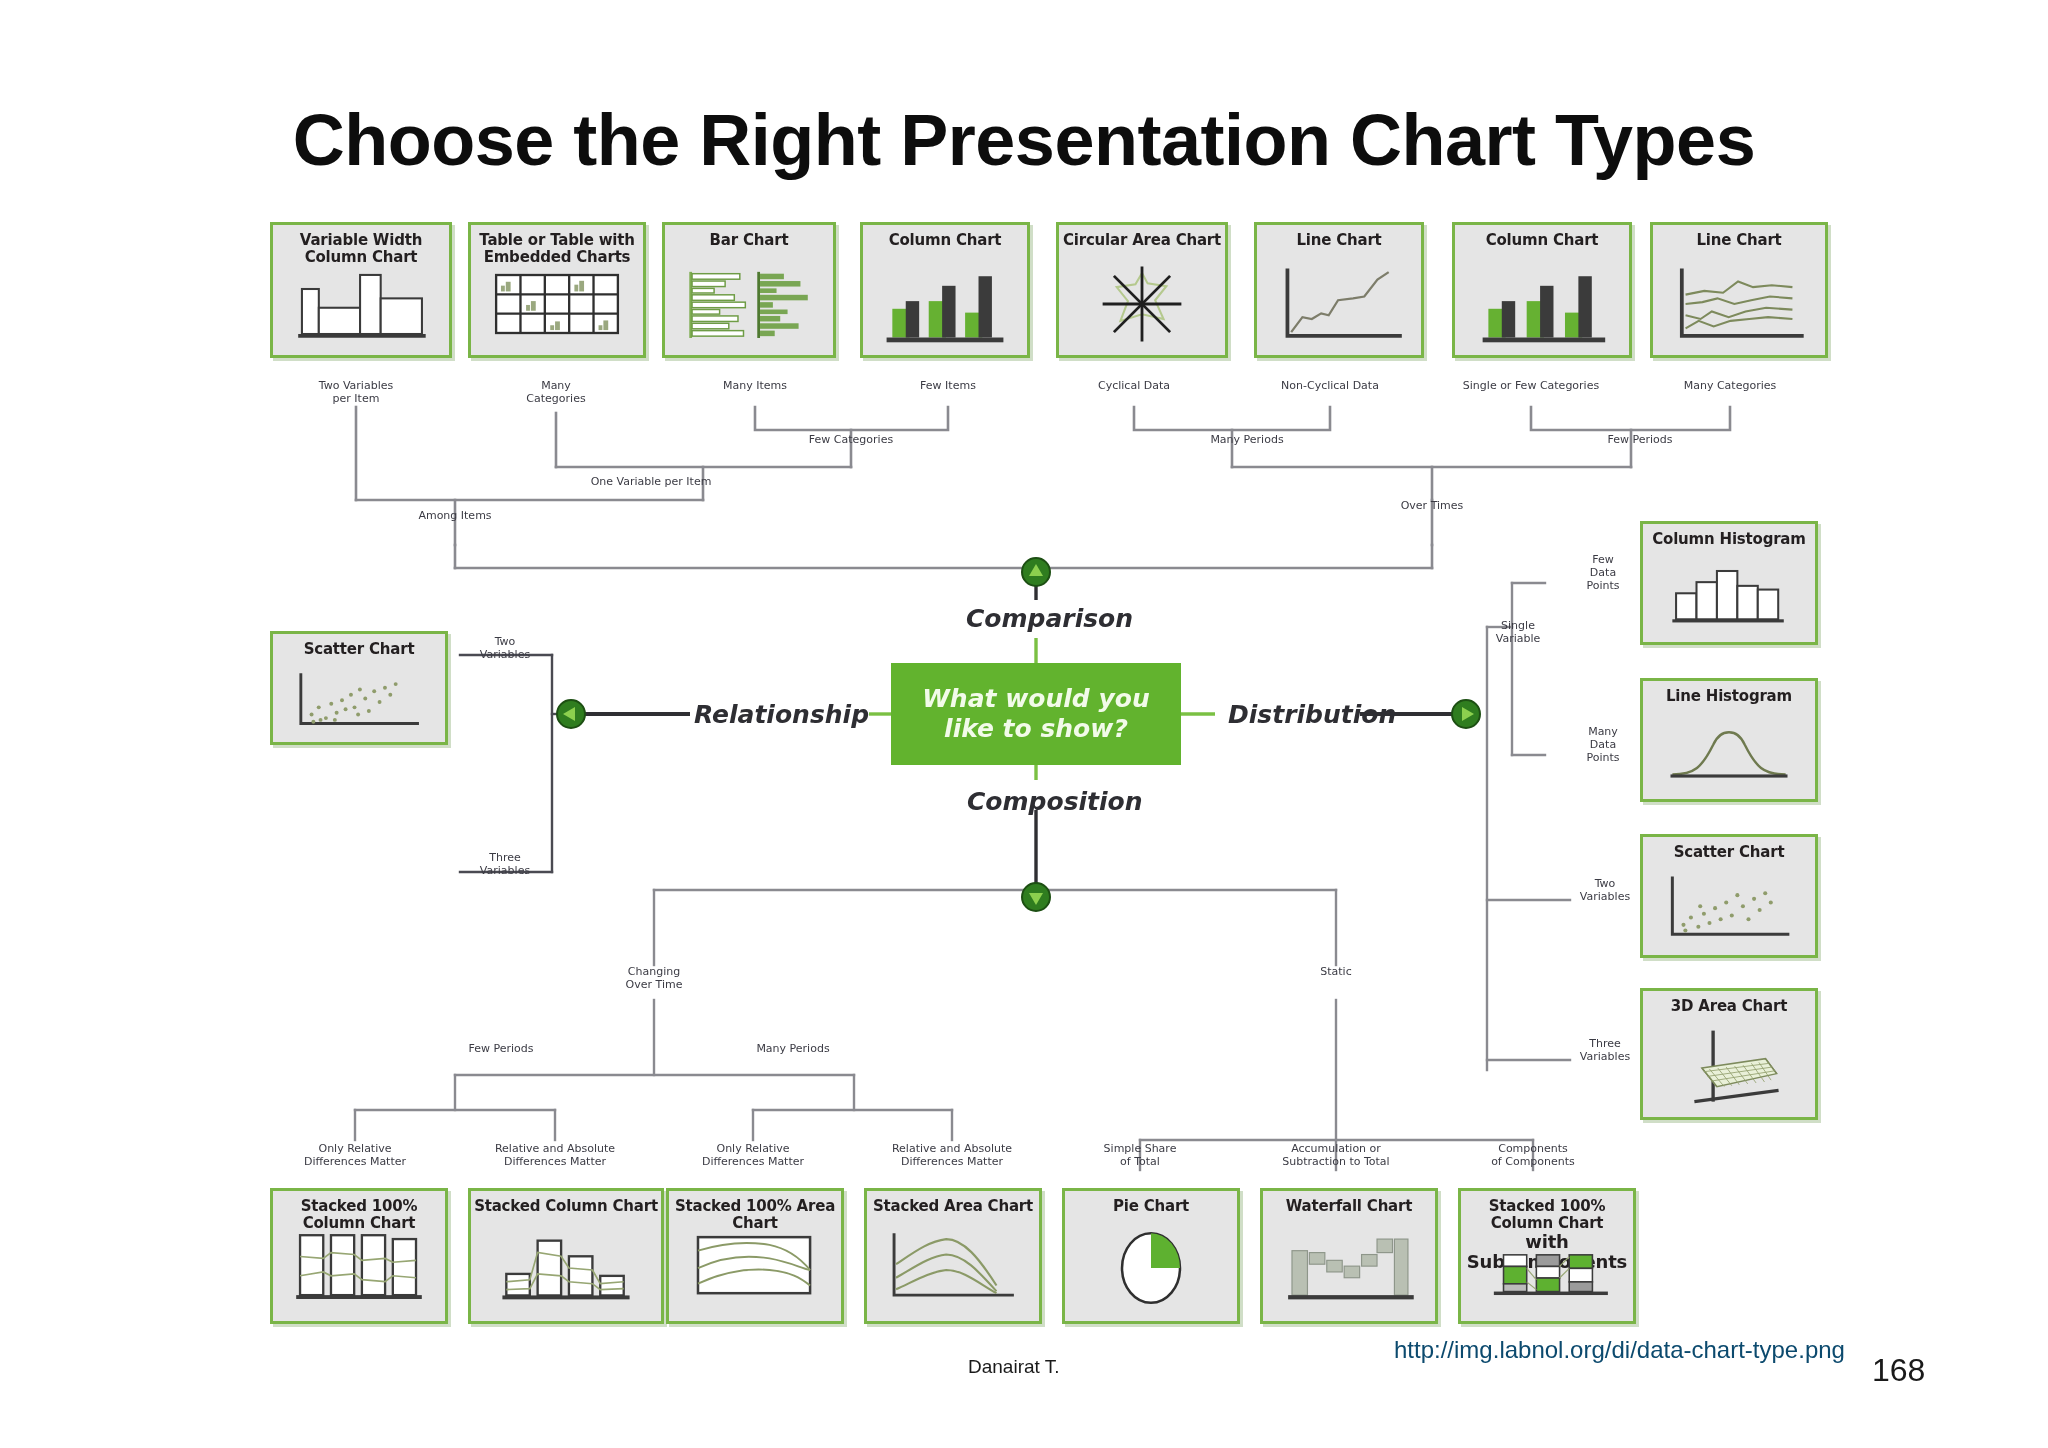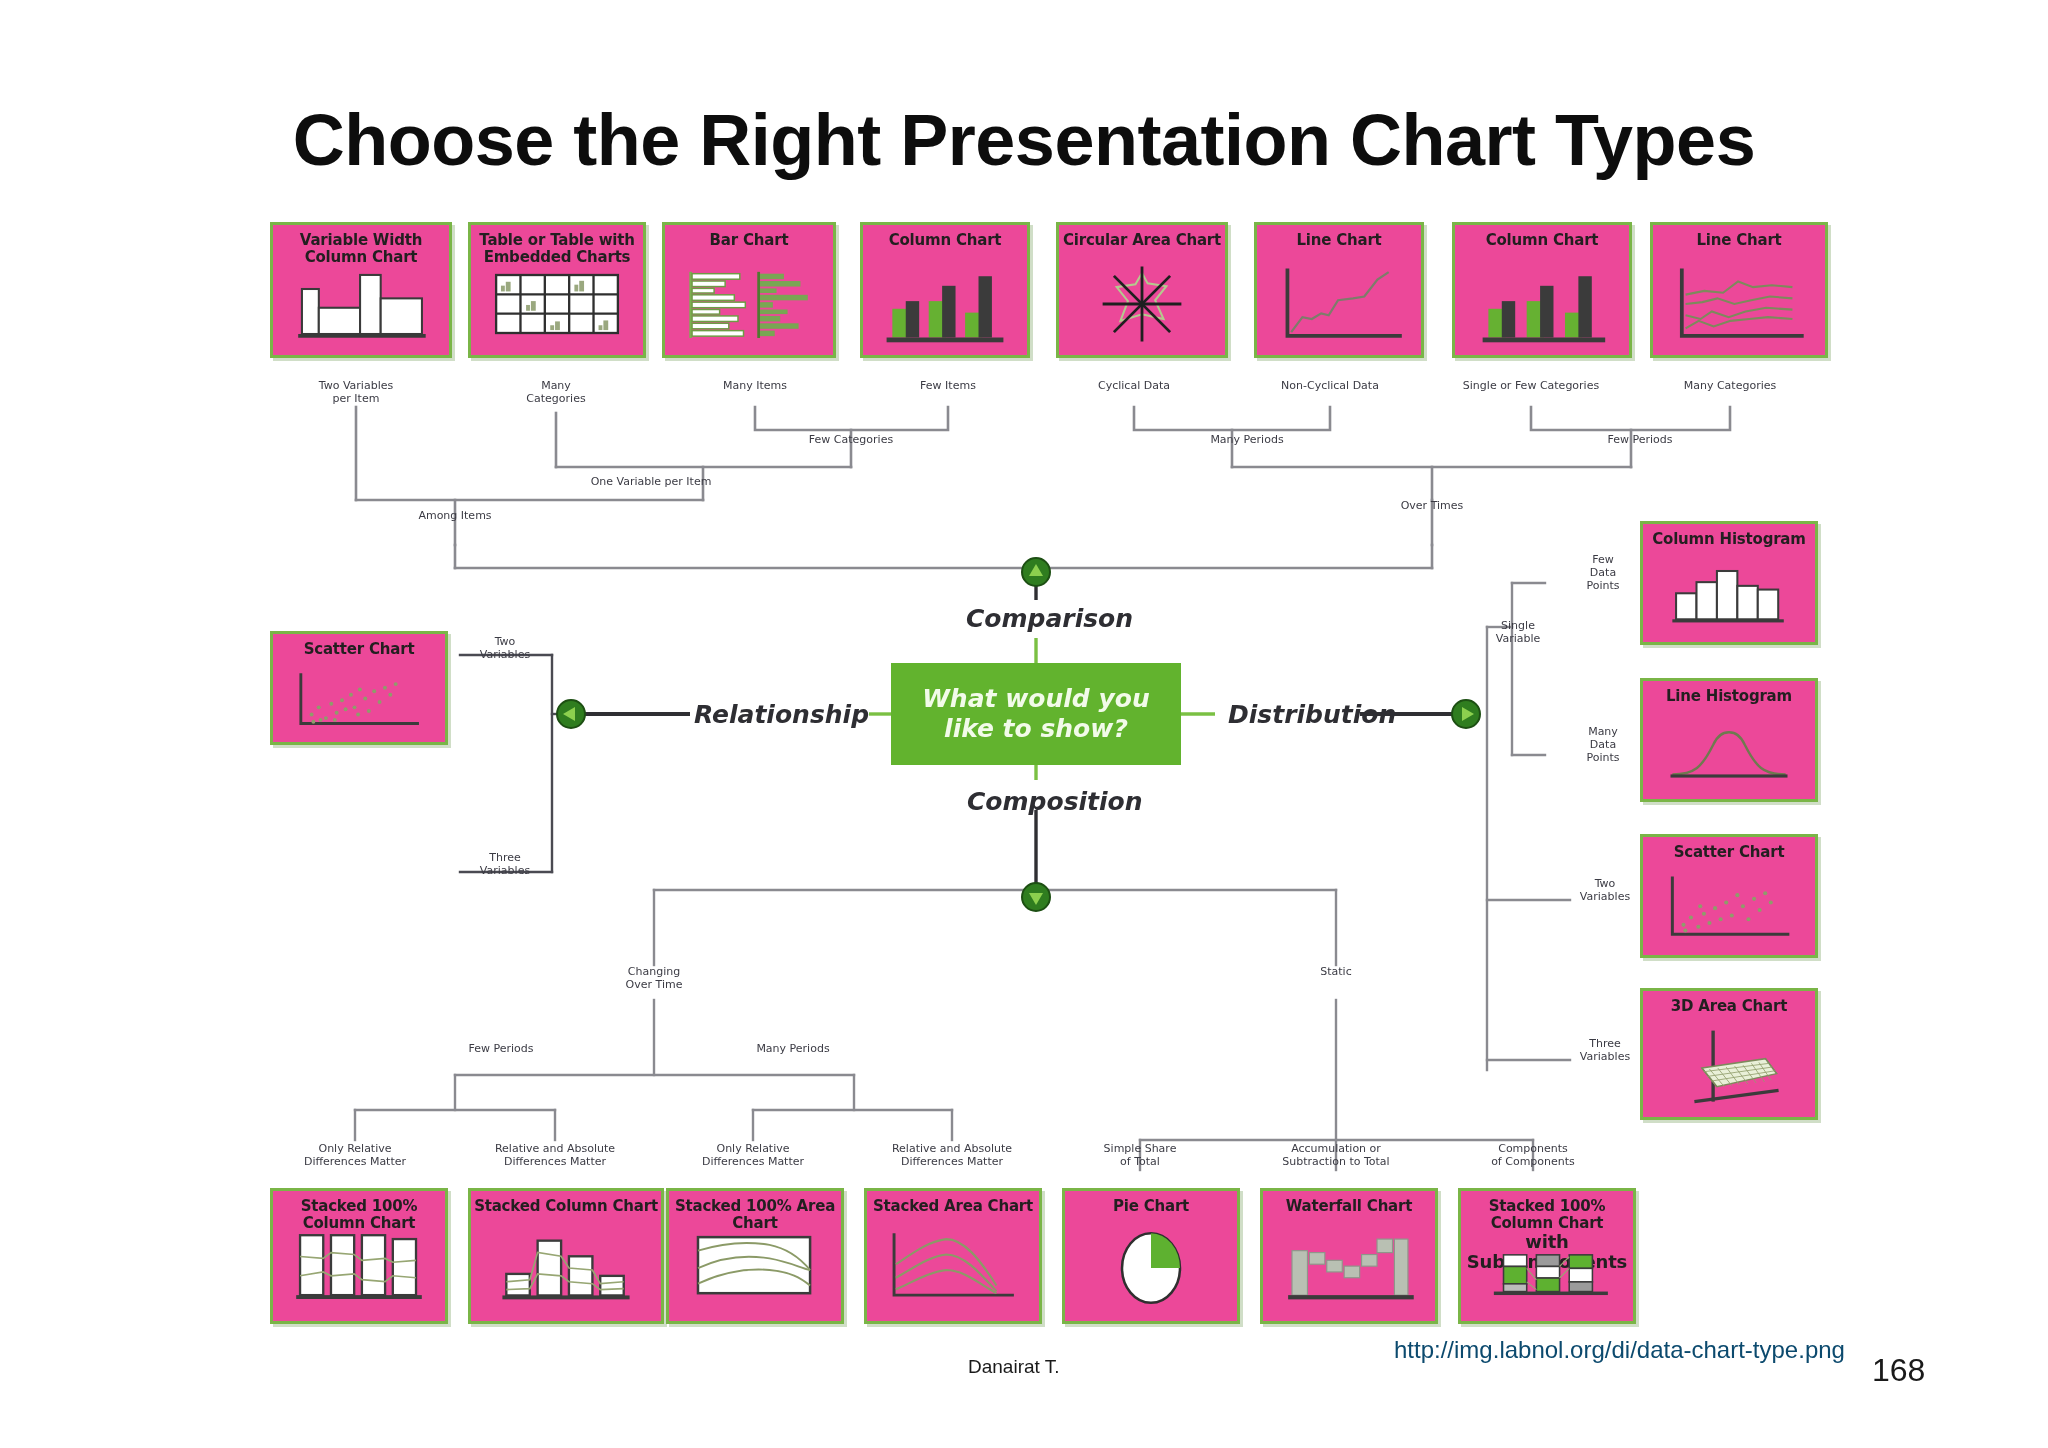--- a/index.html
+++ b/index.html
@@ -21,21 +21,21 @@
     line-height:1.0;
   }
 
   
   #info{position:absolute;left:0;top:0;width:2048px;height:1448px;}
   #wires{position:absolute;left:0;top:0;width:2048px;height:1448px;pointer-events:none;}
 
   
   .card{
     position:absolute;
-    background:#ec4899;
+    background:#e5e5e5;
     border:3px solid #7ab547;
     box-sizing:border-box;
     box-shadow:3px 3px 0 rgba(120,160,95,0.35);
   }
   .card .cap{
     position:absolute;left:0;right:0;top:7px;
     text-align:center;
     font-family:"DejaVu Sans", sans-serif;
     font-weight:bold;
     font-size:15px;

